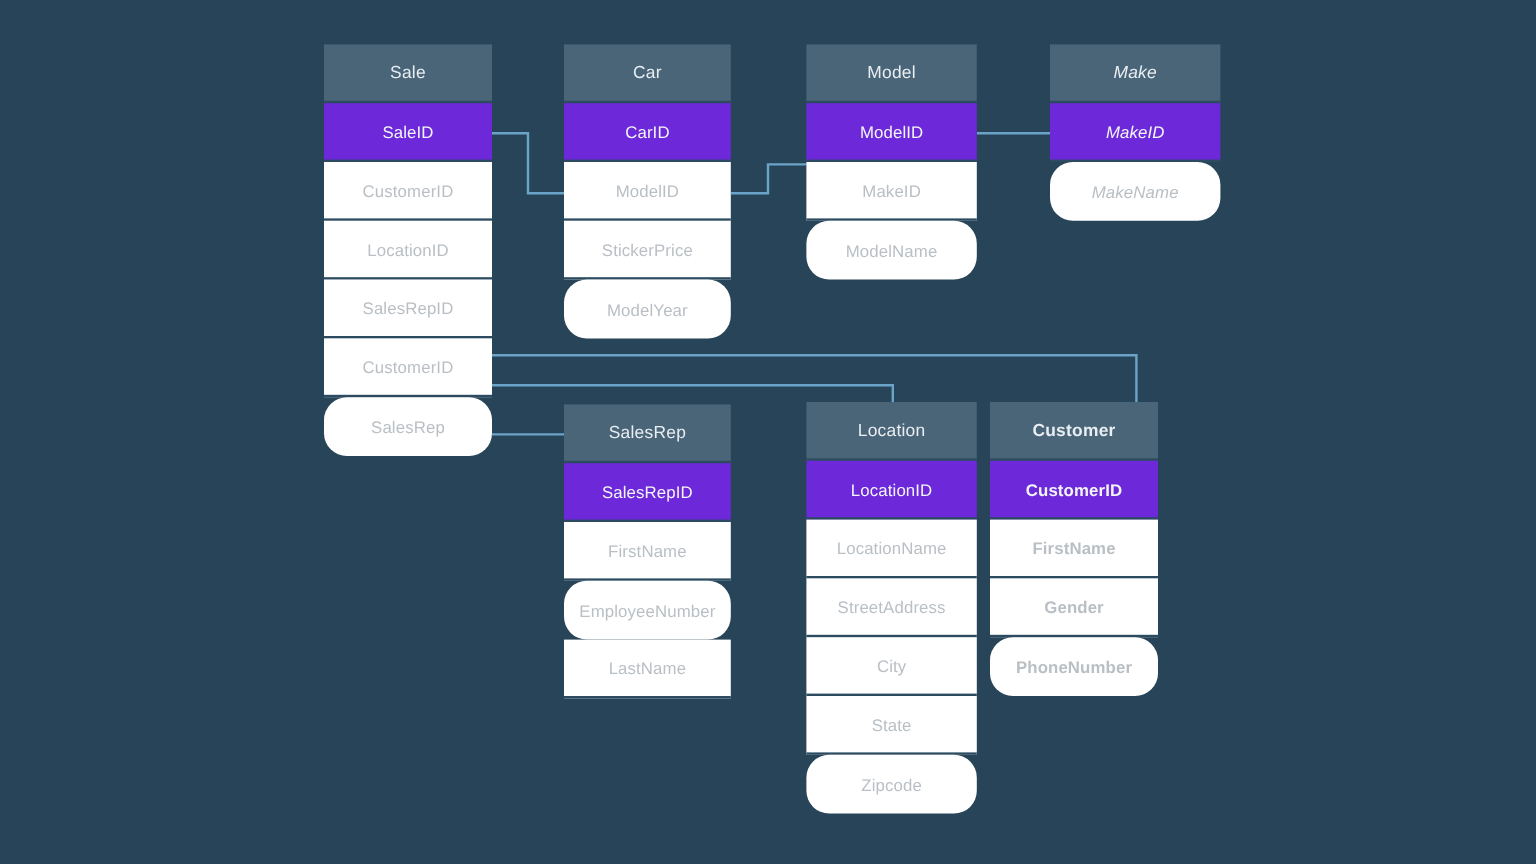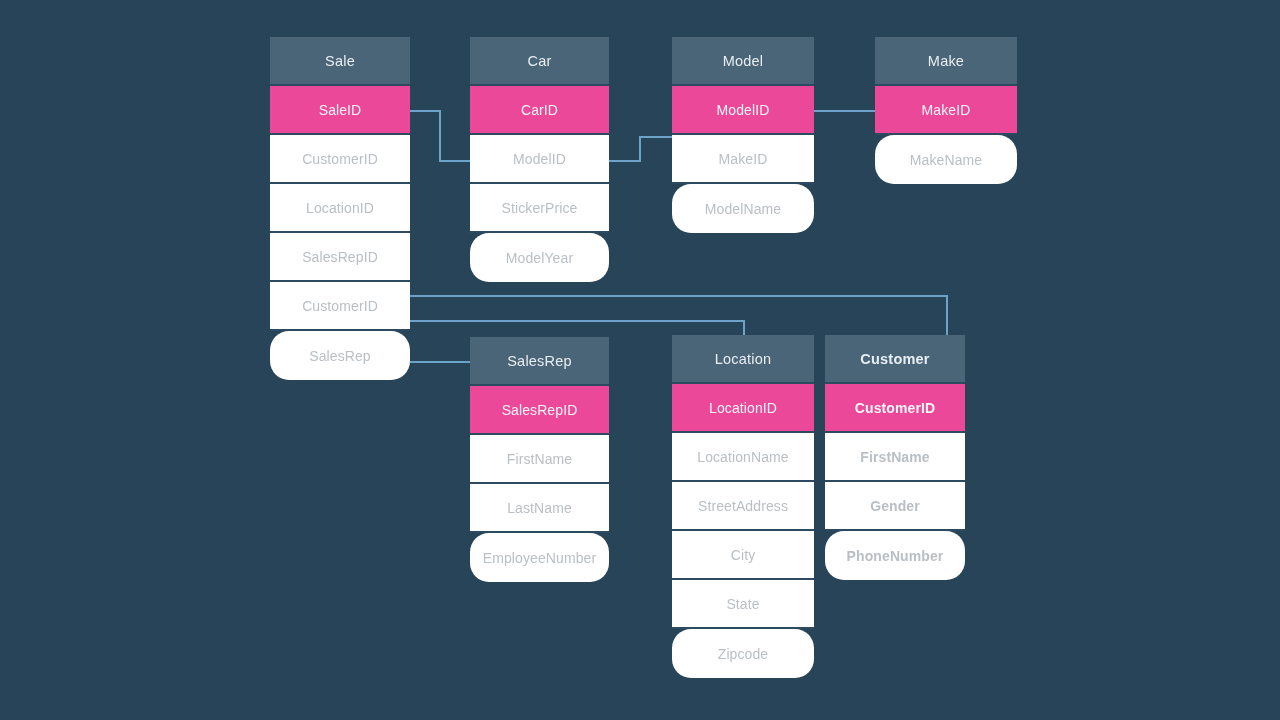--- a/index.html
+++ b/index.html
@@ -59,21 +59,21 @@
     font-size: 14px;
     display: flex;
     align-items: center;
     justify-content: center;
     box-sizing: border-box;
     border-bottom: 2px solid #2c4b60;
     letter-spacing: 0.1px;
   }
 
   .field.pk {
-    background: #ec4899;
+    background: #6d28d9;
     color: #f2f5f7;
   }
 
   .field.last {
     border-bottom: none;
     border-radius: 19px;
   }
 
   
   .entity-header { border-bottom: 2px solid #2c4b60; }
@@ -108,31 +108,31 @@
         <div class="field">ModelID</div>
         <div class="field">StickerPrice</div>
         <div class="field last">ModelYear</div>
       </div>
       <div class="entity" style="left: 672px; top: 37px; width: 142px;">
         <div class="entity-header">Model</div>
         <div class="field pk">ModelID</div>
         <div class="field">MakeID</div>
         <div class="field last">ModelName</div>
       </div>
-      <div class="entity" style="left: 875px; top: 37px; width: 142px;">
+      <div class="entity" style="left: 875px; top: 37px; width: 142px; font-style: italic;">
         <div class="entity-header">Make</div>
         <div class="field pk">MakeID</div>
         <div class="field last">MakeName</div>
       </div>
       <div class="entity" style="left: 470px; top: 337px; width: 139px;">
         <div class="entity-header">SalesRep</div>
         <div class="field pk">SalesRepID</div>
         <div class="field">FirstName</div>
+        <div class="field last">EmployeeNumber</div>
         <div class="field">LastName</div>
-        <div class="field last">EmployeeNumber</div>
       </div>
       <div class="entity" style="left: 672px; top: 335px; width: 142px;">
         <div class="entity-header">Location</div>
         <div class="field pk">LocationID</div>
         <div class="field">LocationName</div>
         <div class="field">StreetAddress</div>
         <div class="field">City</div>
         <div class="field">State</div>
         <div class="field last">Zipcode</div>
       </div>

